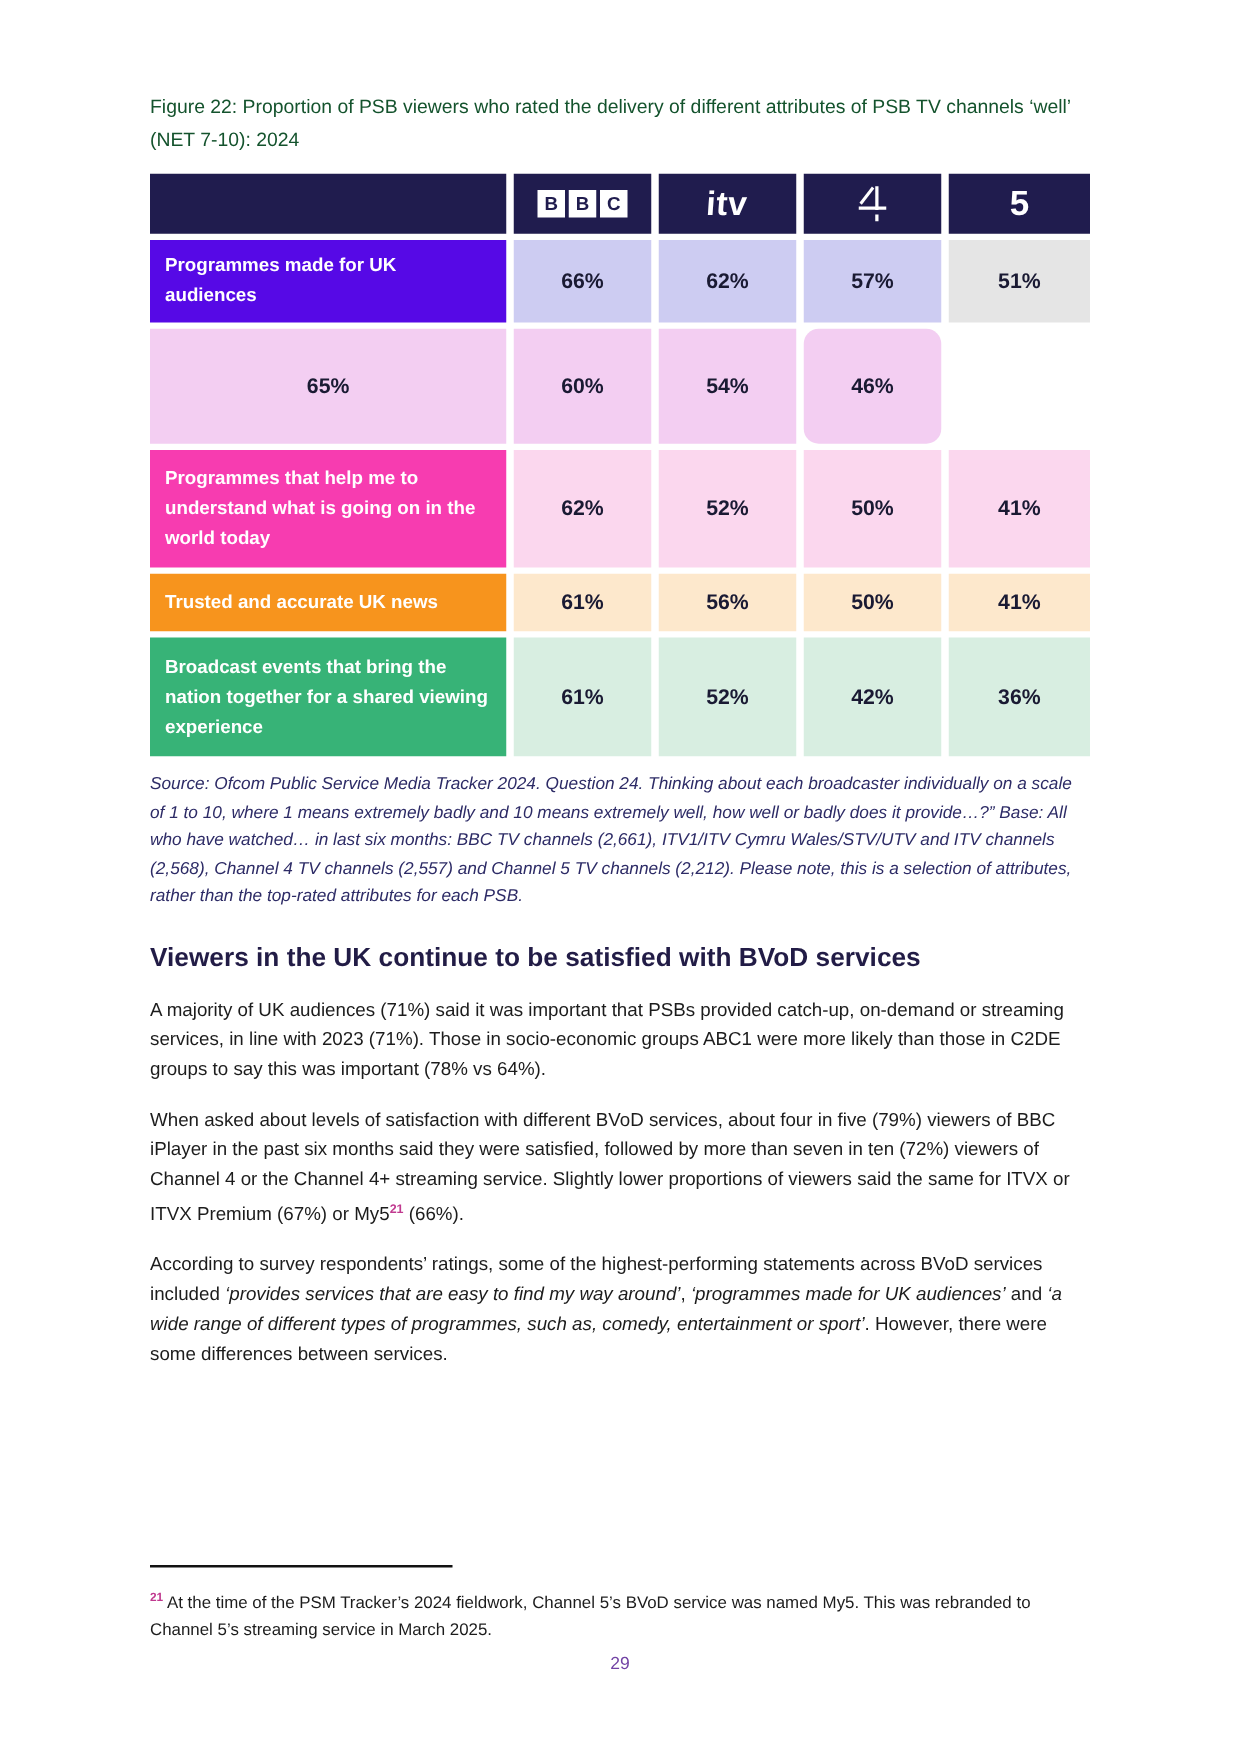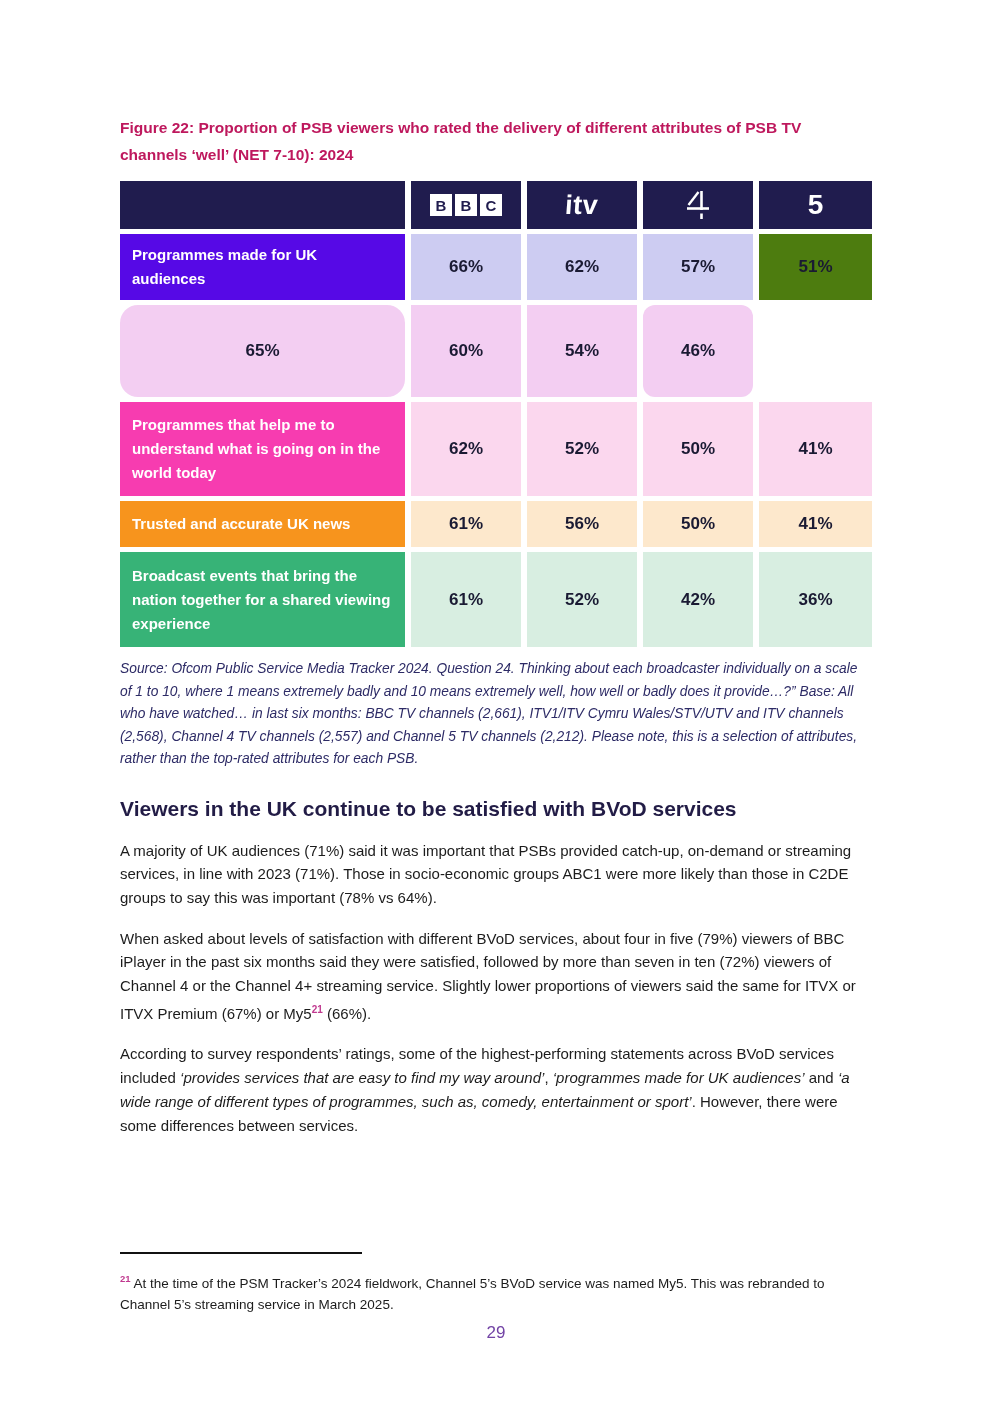--- a/index.html
+++ b/index.html
@@ -8,24 +8,24 @@
     position: relative;
     width: 992px;
     height: 1403px;
     background: #ffffff;
     font-family: "Liberation Sans", sans-serif;
     overflow: hidden;
   }
   .content { width: 752px; margin-left: 120px; }
 
   .fig-title {
-    padding-top: 114px;
+    padding-top: 72px;
     font-size: 15.5px;
-    font-weight: bold;
-    color: #be185d;
+    font-weight: normal;
+    color: #14532d;
     line-height: 27px;
   }
 
   .psb-table { margin-top: 13px; }
   .trow {
     display: grid;
     grid-template-columns: 285px 110px 110px 110px 113px;
     column-gap: 6px;
     margin-bottom: 5px;
   }
@@ -103,21 +103,21 @@
     margin-top: 14px;
     font-size: 13.5px;
     line-height: 21.5px;
     color: #1c1c1c;
   }
   .footnote sup { color: #c0398f; font-weight: bold; font-size: 9.5px; }
   .pagenum {
     margin-top: 7px;
     text-align: center;
     color: #7243a5;
-    font-size: 17px;
+    font-size: 14px;
   }
 </style>
 </head>
 <body>
 
 <div class="page">
   <div class="content">
 
     <div class="fig-title">Figure 22: Proportion of PSB viewers who rated the delivery of different attributes of PSB TV channels ‘well’ (NET 7-10): 2024</div>
 
@@ -146,25 +146,25 @@
         <div class="cell val-cell head-cell" style="background-color: rgb(32, 28, 78);">
           <span class="five-text">5</span>
         </div>
       </div>
 
       <div class="trow r1">
         <div class="cell label-cell" style="background-color: rgb(86, 9, 230);">Programmes made for UK audiences</div>
         <div class="cell val-cell" style="background-color: rgb(205, 204, 242);">66%</div>
         <div class="cell val-cell" style="background-color: rgb(205, 204, 242);">62%</div>
         <div class="cell val-cell" style="background-color: rgb(205, 204, 242);">57%</div>
-        <div class="cell val-cell" style="background-color: #4d7c0f;">51%</div>
+        <div class="cell val-cell" style="background-color: #e5e5e5;">51%</div>
       </div>
 
       <div class="trow r2">
-        <div class="cell val-cell" style="background-color: rgb(243, 206, 242); border-radius: 18px;">65%</div>
+        <div class="cell val-cell" style="background-color: rgb(243, 206, 242);">65%</div>
         <div class="cell val-cell" style="background-color: rgb(243, 206, 242);">60%</div>
         <div class="cell val-cell" style="background-color: rgb(243, 206, 242);">54%</div>
         <div class="cell val-cell" style="background-color: rgb(243, 206, 242); border-radius: 12px;">46%</div>
       </div>
 
       <div class="trow r3">
         <div class="cell label-cell" style="background-color: rgb(247, 60, 176);">Programmes that help me to understand what is going on in the world today</div>
         <div class="cell val-cell" style="background-color: rgb(251, 215, 238);">62%</div>
         <div class="cell val-cell" style="background-color: rgb(251, 215, 238);">52%</div>
         <div class="cell val-cell" style="background-color: rgb(251, 215, 238);">50%</div>

